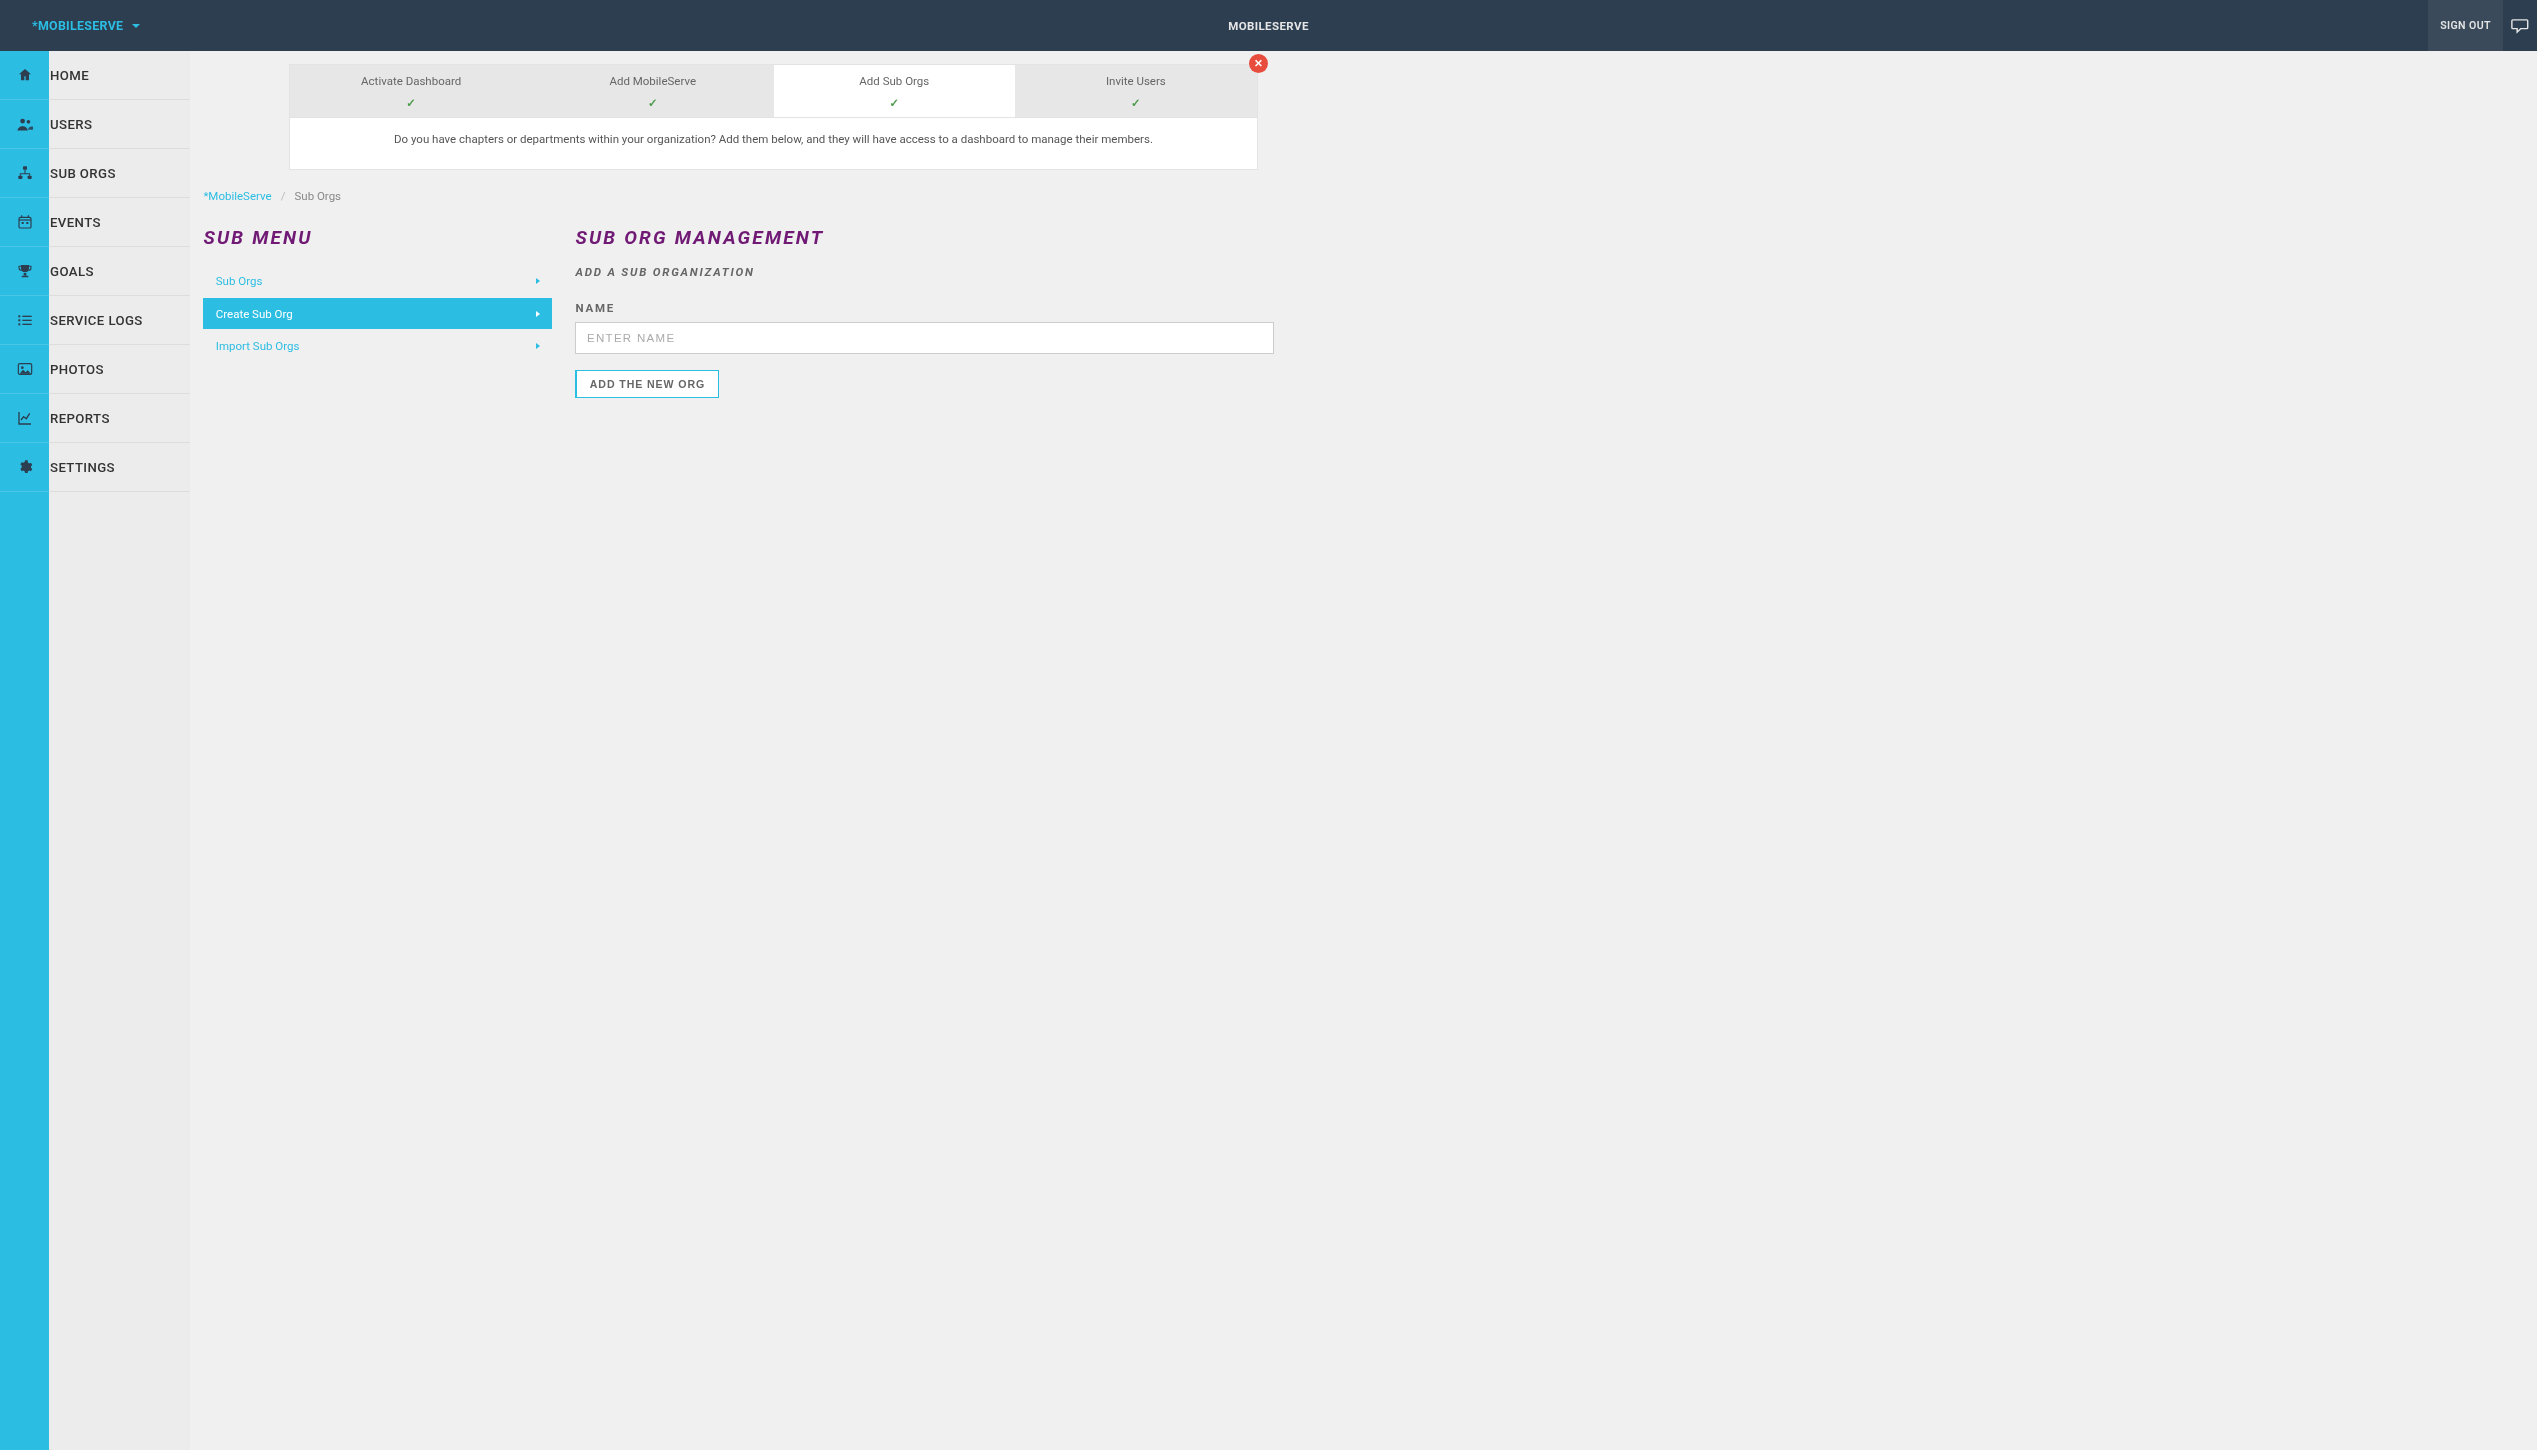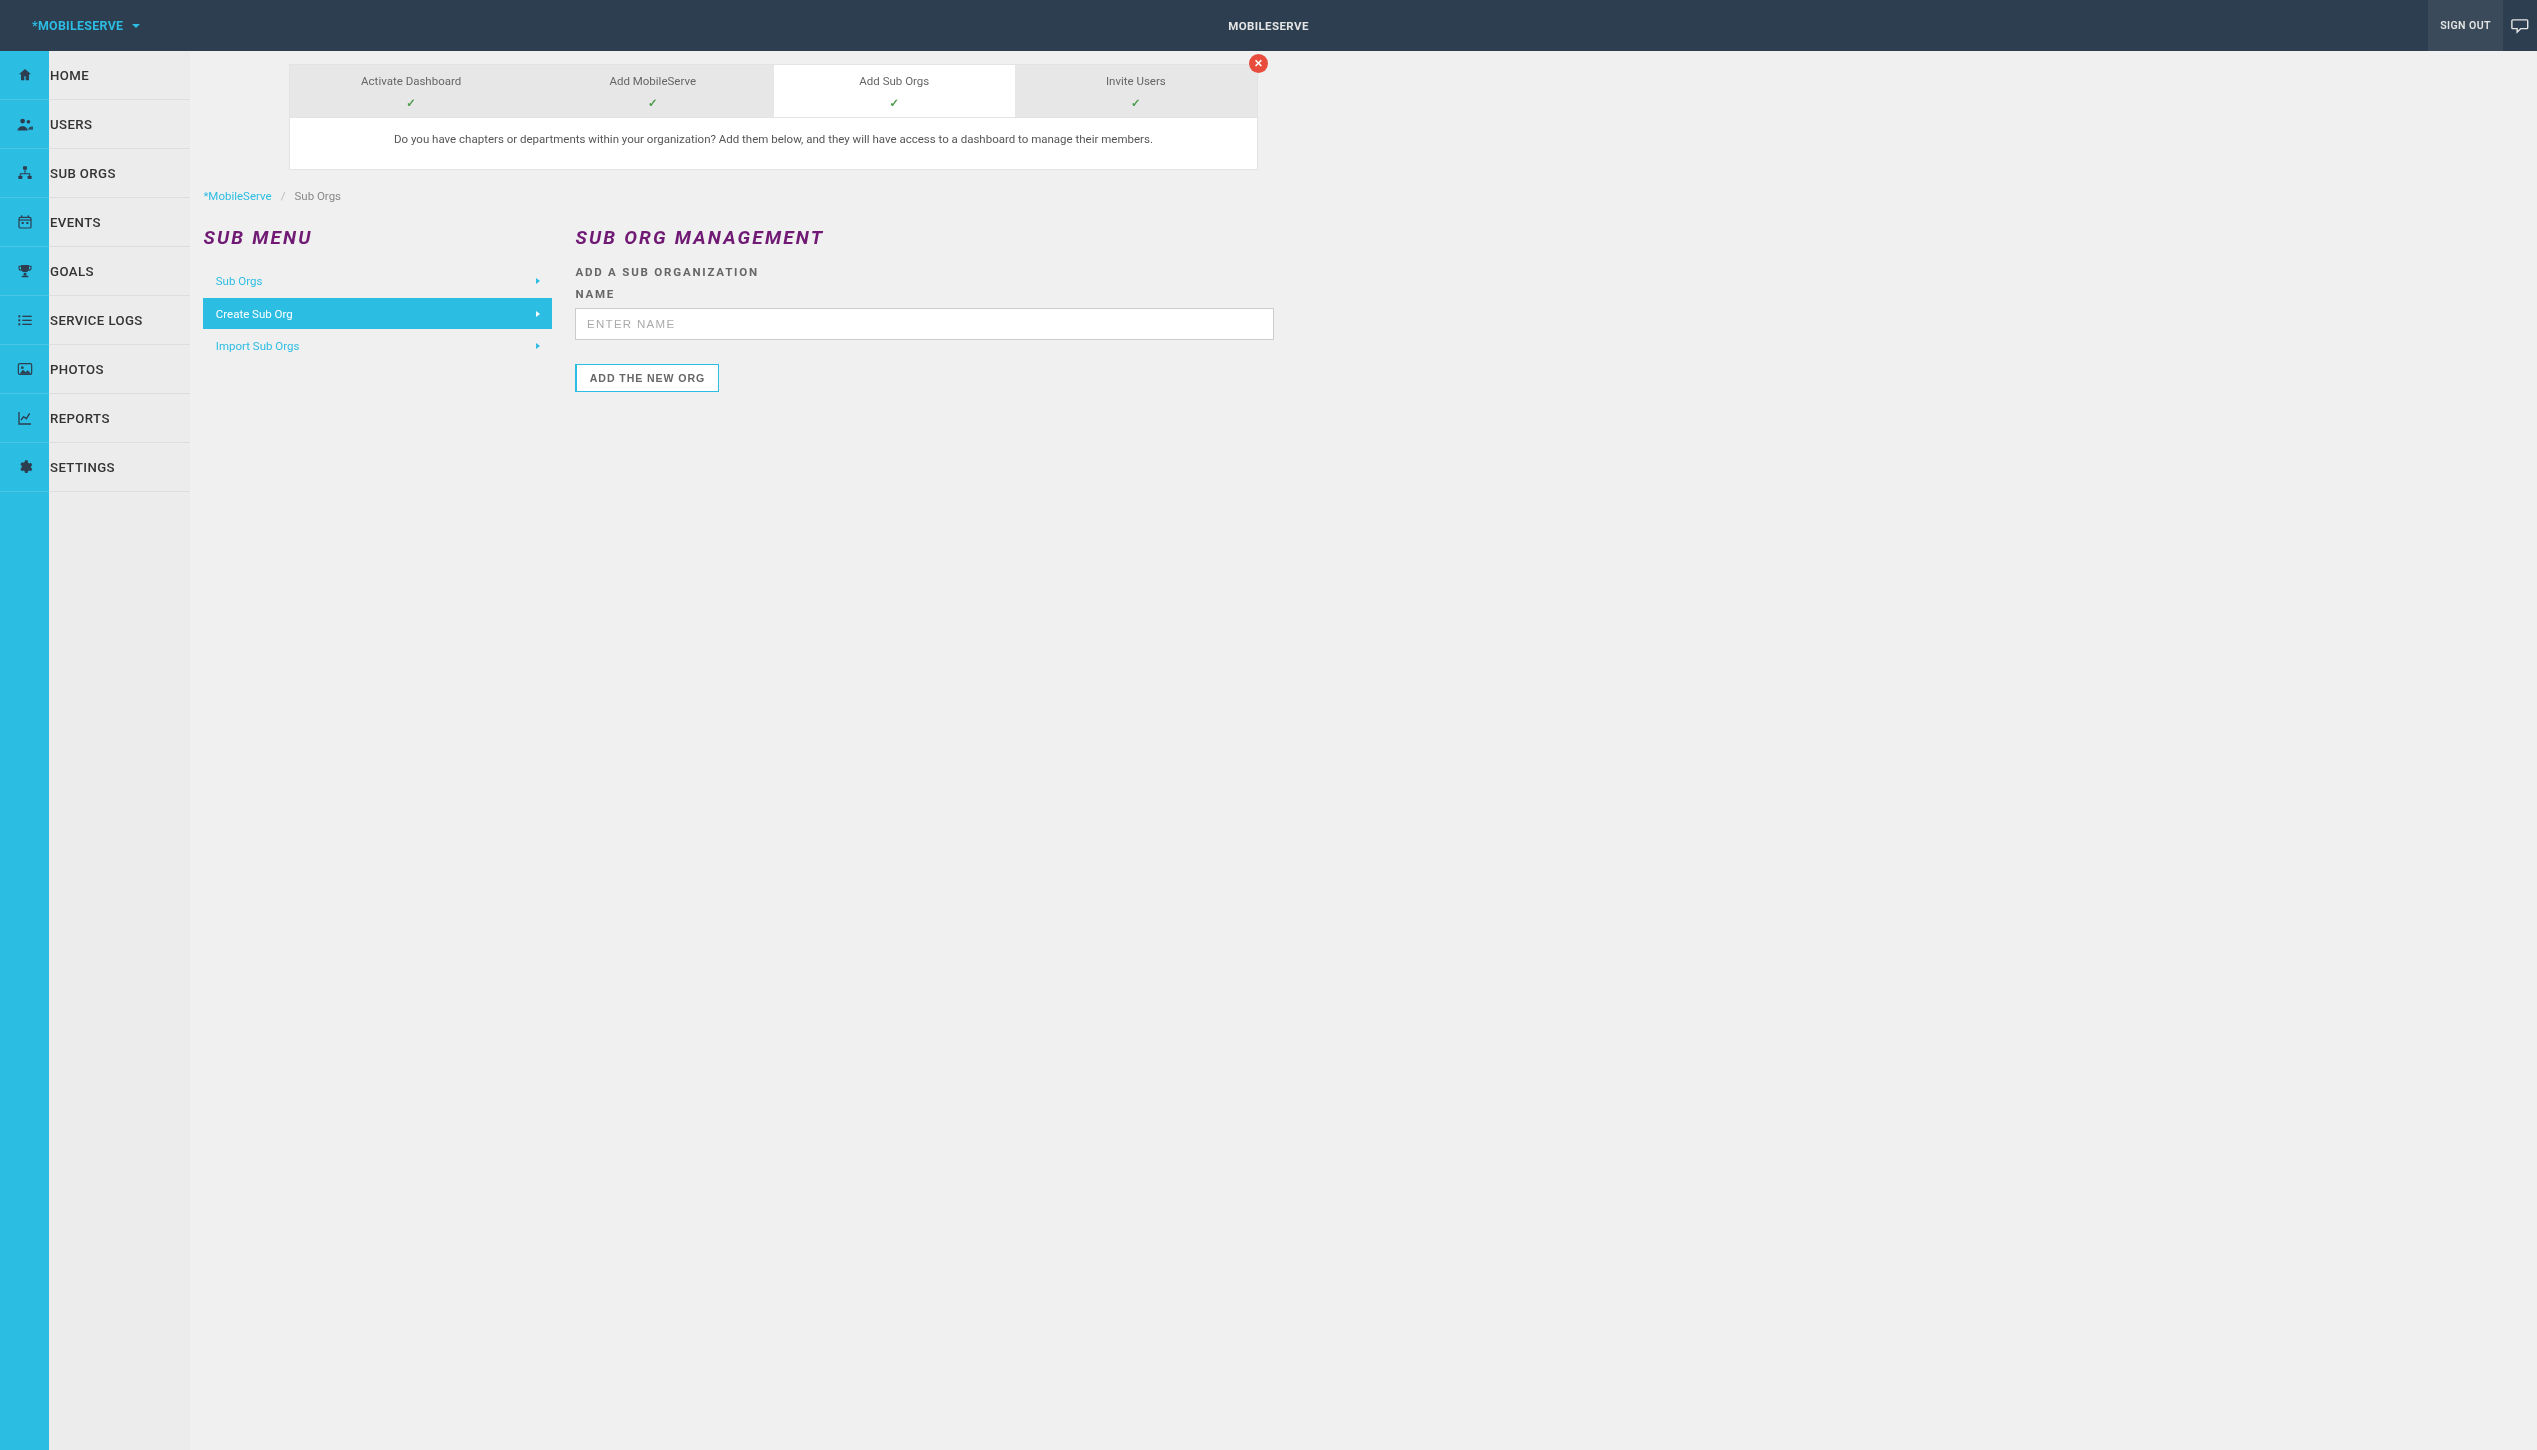--- a/index.html
+++ b/index.html
@@ -46,25 +46,25 @@
     .col-right { flex: 1; }
 
     .section-title { color: #701a75; font-size: 19px; font-weight: 700; letter-spacing: 2.2px; margin-bottom: 16px; font-style: italic; }
 
     
     .submenu-item { display: flex; align-items: center; justify-content: space-between; padding: 8.8px 12.4px; font-size: 11.5px; color: #2CBDE3; cursor: pointer; margin-bottom: 0.9px; }
     .submenu-item.active { background: #2CBDE3; color: #fff; }
     .submenu-item .chev { width: 0; height: 0; border-top: 3.5px solid transparent; border-bottom: 3.5px solid transparent; border-left: 4.4px solid currentColor; }
 
     
-    .form-label-h { color: #666; font-size: 11.5px; font-weight: 700; letter-spacing: 1.8px; margin-bottom: 8px; }
+    .form-label-h { color: #666; font-size: 11.5px; font-weight: 700; letter-spacing: 1.8px; margin-bottom: 22px; font-style: italic; }
     .form-label { color: #666; font-size: 11.5px; font-weight: 700; letter-spacing: 1.8px; margin-bottom: 7px; }
     .form-input { width: 100%; padding: 8px 10.6px; border: 0.9px solid #ccc; font-size: 12.4px; letter-spacing: 1.3px; color: #a16207; background: #fff; }
     .form-input::placeholder { color: #aaa; letter-spacing: 1.3px; font-size: 11.5px; }
-    .btn-outline { margin-top: 24px; display: inline-block; padding: 7px 12.4px; border: 0.9px solid #2CBDE3; border-left: 2.6px solid #2CBDE3; color: #666; background: #fff; font-size: 10.6px; font-weight: 600; letter-spacing: 0.9px; cursor: pointer; }
+    .btn-outline { margin-top: 16px; display: inline-block; padding: 7px 12.4px; border: 0.9px solid #2CBDE3; border-left: 2.6px solid #2CBDE3; color: #666; background: #fff; font-size: 10.6px; font-weight: 600; letter-spacing: 0.9px; cursor: pointer; }
 
     svg { display: block; }
   </style>
 </head>
 <body>
 
 <div class="topbar">
   <div class="topbar-left">
     <div class="org-dropdown">
       <span>*MOBILESERVE</span>

